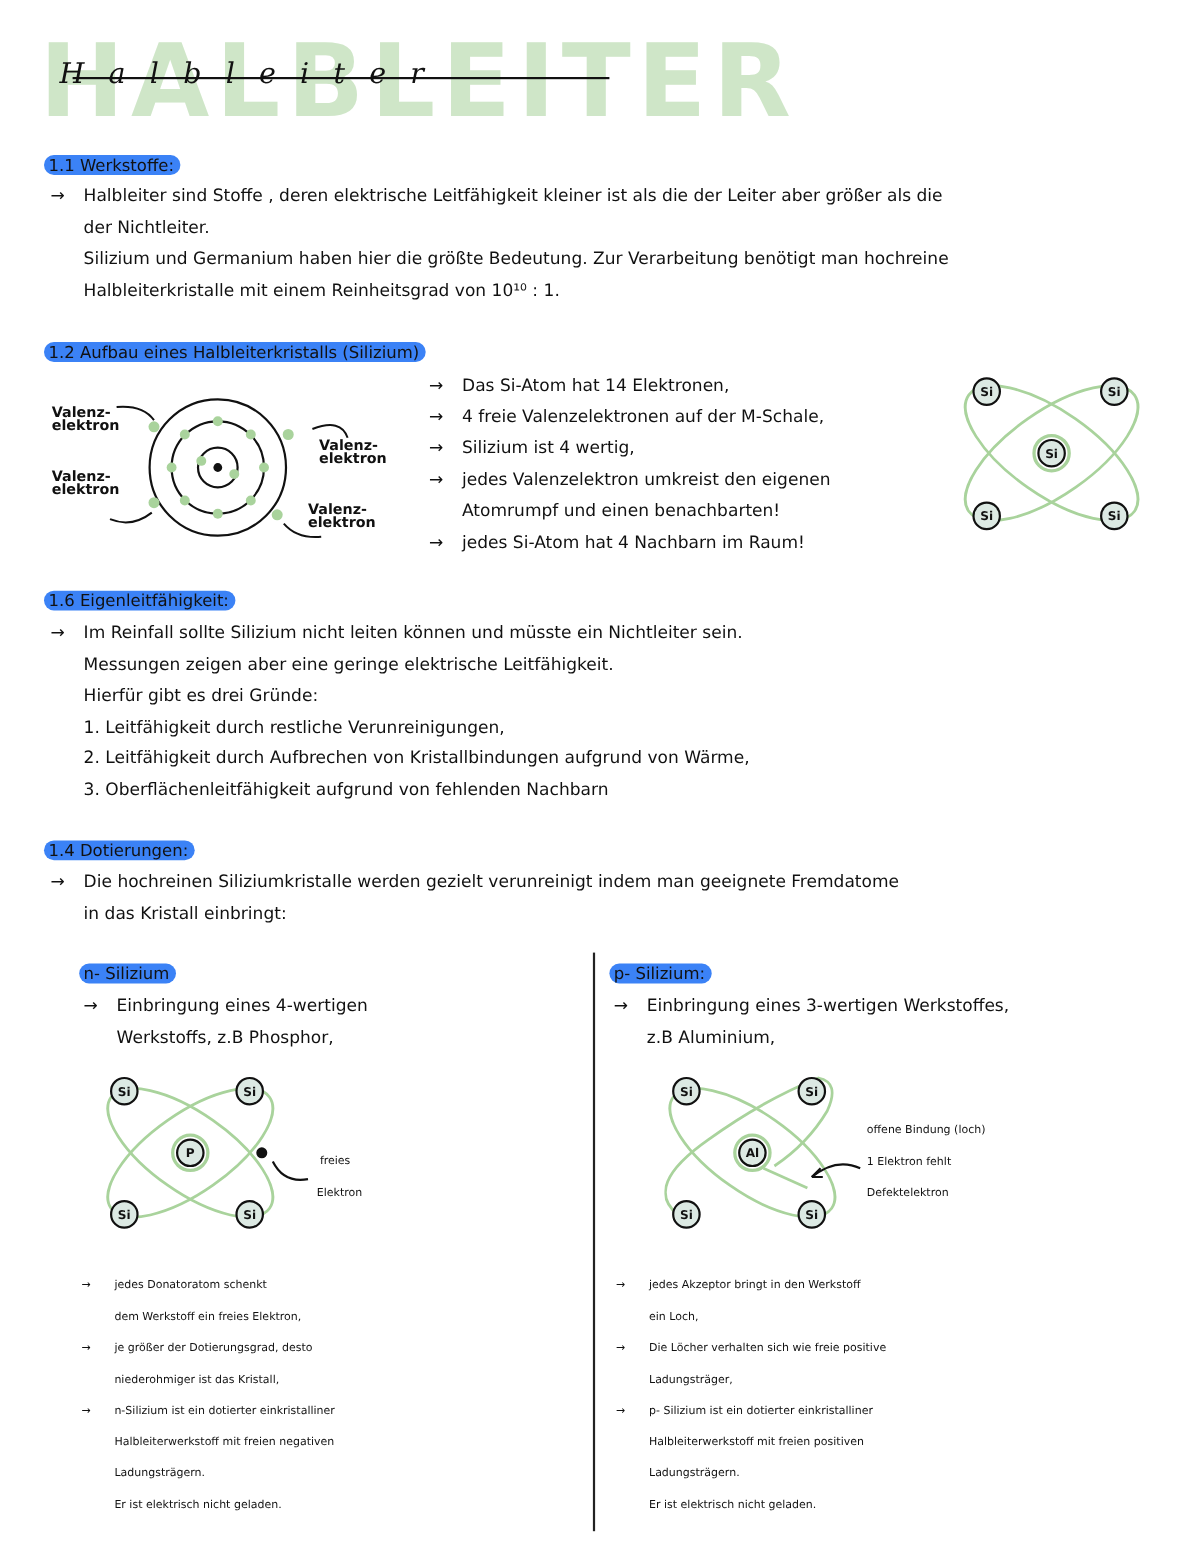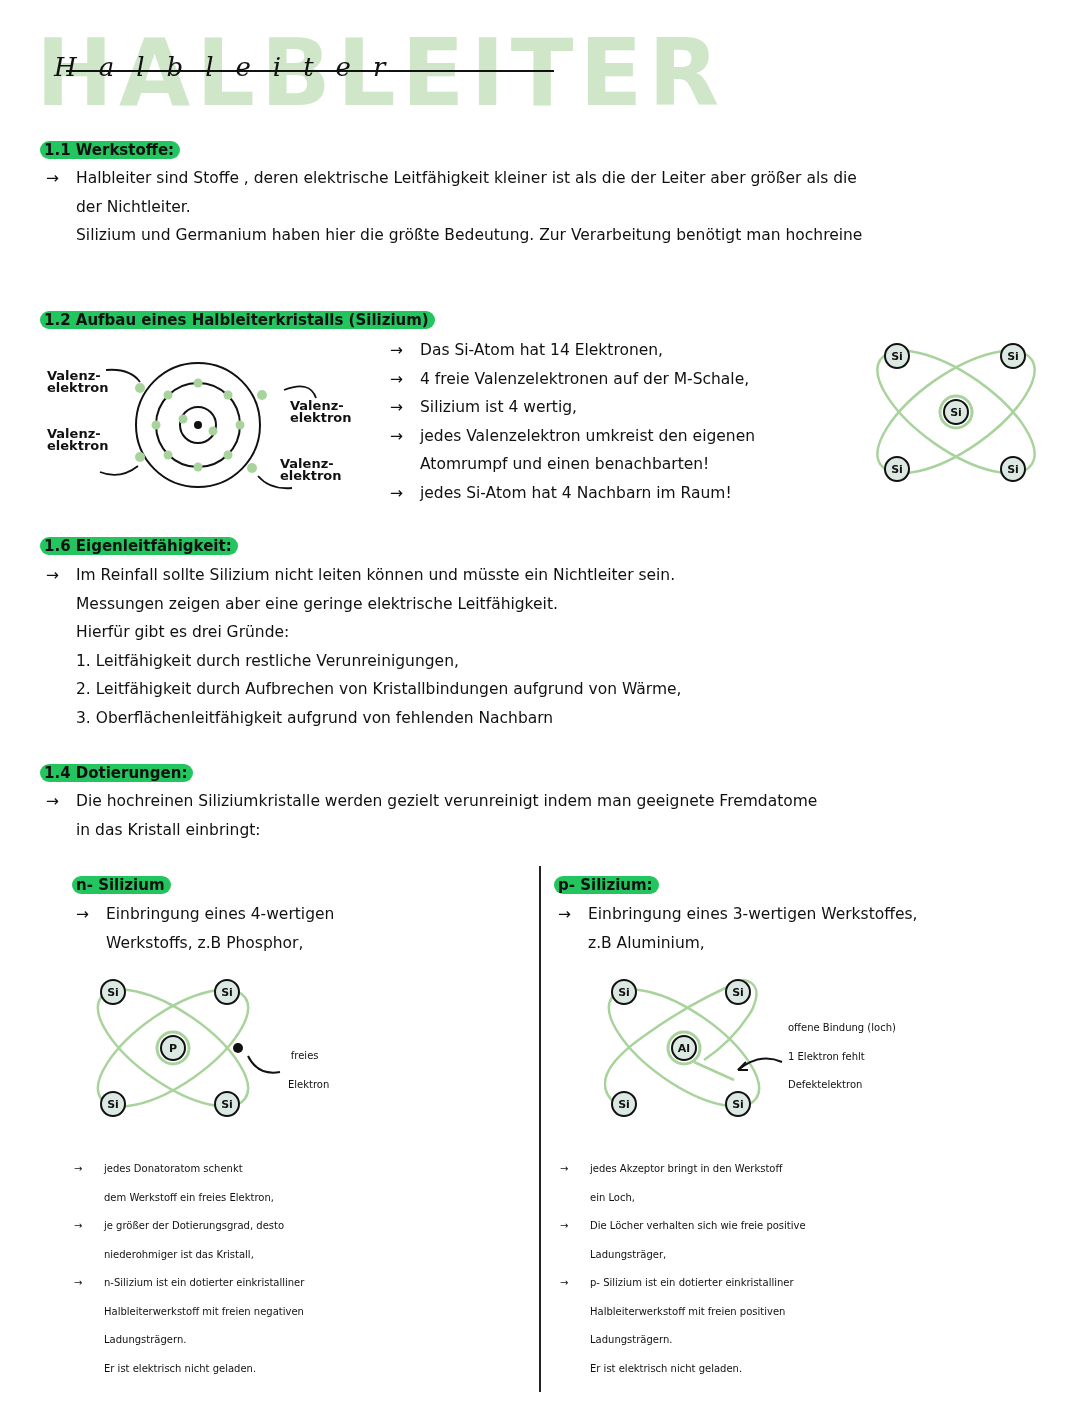--- a/index.html
+++ b/index.html
@@ -4,21 +4,21 @@
 <style>
   html, body { margin:0; padding:0; background:#ffffff; }
   body { width:1080px; height:1417px; position:relative; overflow:hidden;
          font-family:"DejaVu Sans", sans-serif; color:#111; }
   .abs { position:absolute; }
   .bigtitle { left:36px; top:28px; font-family:"DejaVu Sans", sans-serif; font-weight:bold;
               font-size:92px; letter-spacing:6px; color:#cfe6c8; line-height:1; }
   .script { left:54px; top:52px; font-family:"DejaVu Serif", serif; font-style:italic;
             font-size:26px; letter-spacing:22px; color:#111; }
   .scriptline { left:66px; top:70px; width:488px; height:2px; background:#111; }
-  .hl { background:#22c55e; border-radius:10px; padding:0 6px 0 4px; font-weight:bold;
+  .hl { background:#3b82f6; border-radius:10px; padding:0 6px 0 4px; font-weight:normal;
         font-size:15px; }
   .txt { font-size:15.5px; line-height:28.5px; white-space:nowrap; }
   .bullet { display:flex; }
   .arrow { width:30px; flex:none; }
   .small { font-size:10px; line-height:28.5px; white-space:nowrap; }
   .vline { left:539px; top:866px; width:2px; height:526px; background:#222; }
   .lbl { font-size:13px; line-height:12px; font-weight:bold; white-space:nowrap; }
   svg text { font-family:"DejaVu Sans", sans-serif; }
 </style>
 </head>
@@ -31,20 +31,21 @@
 <div class="abs" style="left:40px;top:140px;">
   <span class="hl">1.1 Werkstoffe:</span>
 </div>
 <div class="abs txt" style="left:46px;top:164px;">
   <div class="bullet">
       <span class="arrow">→</span>
       <span>Halbleiter sind Stoffe , deren elektrische Leitfähigkeit kleiner ist als die der Leiter aber größer als die</span>
     </div>
   <div style="padding-left:30px">der Nichtleiter.</div>
   <div style="padding-left:30px">Silizium und Germanium haben hier die größte Bedeutung. Zur Verarbeitung benötigt man hochreine</div>
+  <div style="padding-left:30px">Halbleiterkristalle mit einem Reinheitsgrad von 10¹⁰ : 1.</div>
 </div>
 
 <div class="abs" style="left:40px;top:310px;">
   <span class="hl">1.2 Aufbau eines Halbleiterkristalls (Silizium)</span>
 </div>
 
 <svg class="abs" style="left:40px;top:340px;" width="340" height="170">
   <circle cx="158" cy="85" r="62" fill="none" stroke="#111" stroke-width="2"></circle>
   <circle cx="158" cy="85" r="42" fill="none" stroke="#111" stroke-width="2"></circle>
   <circle cx="158" cy="85" r="18" fill="none" stroke="#111" stroke-width="2"></circle>

